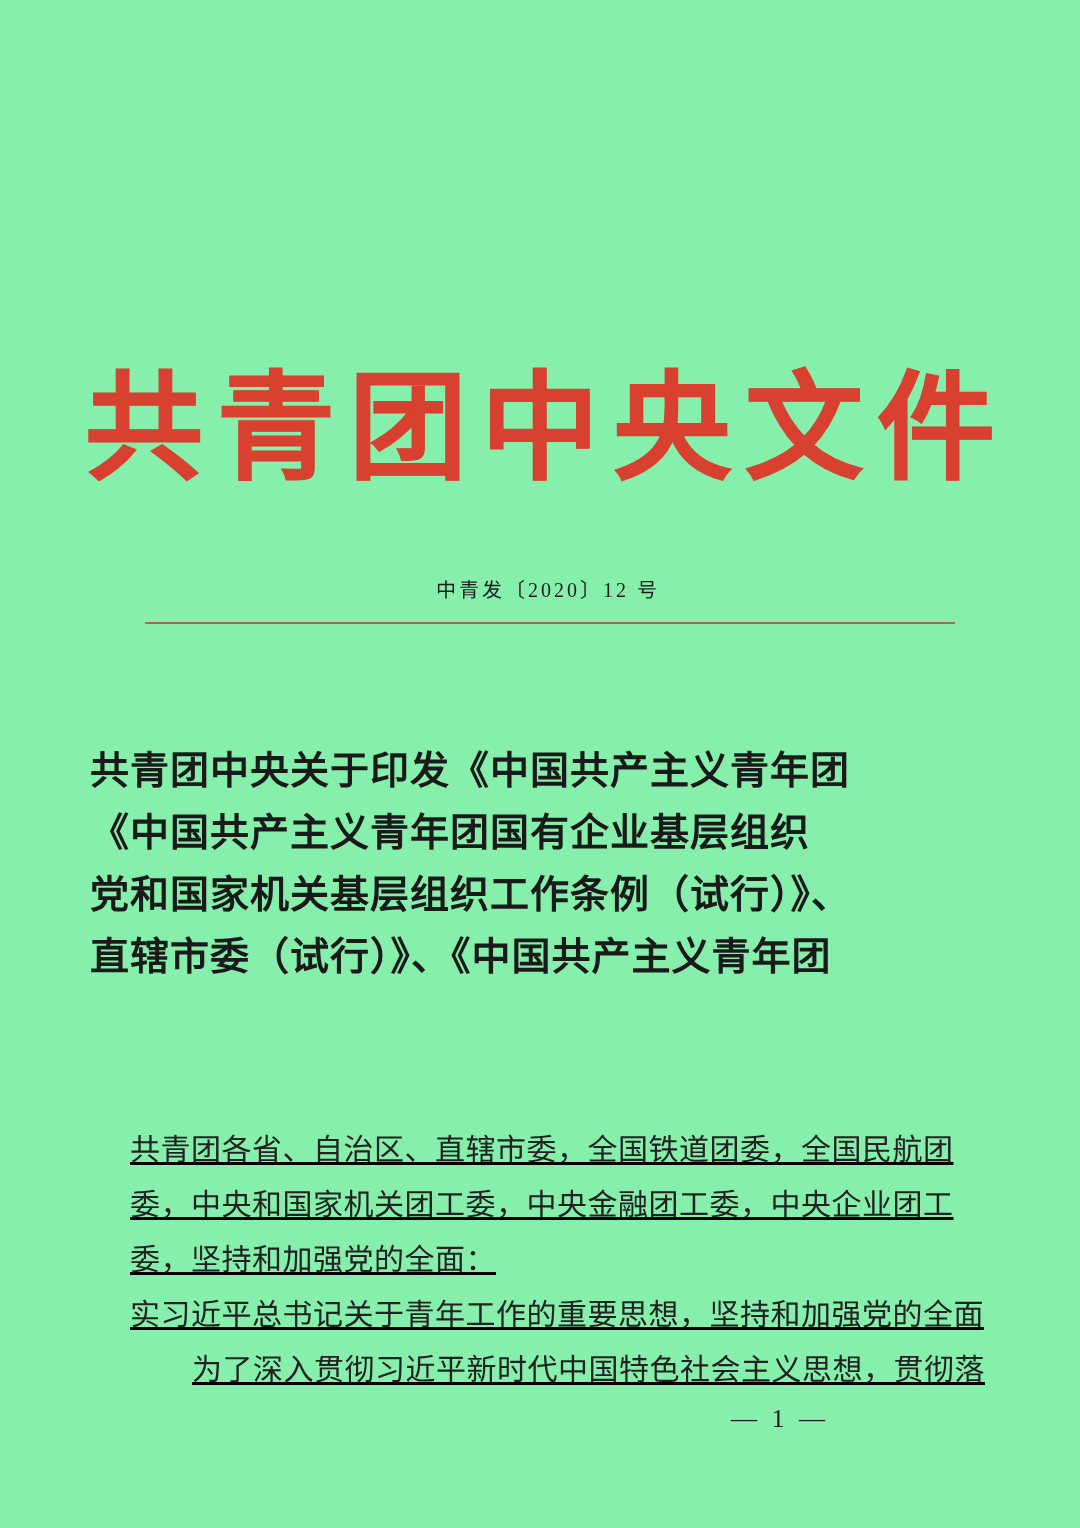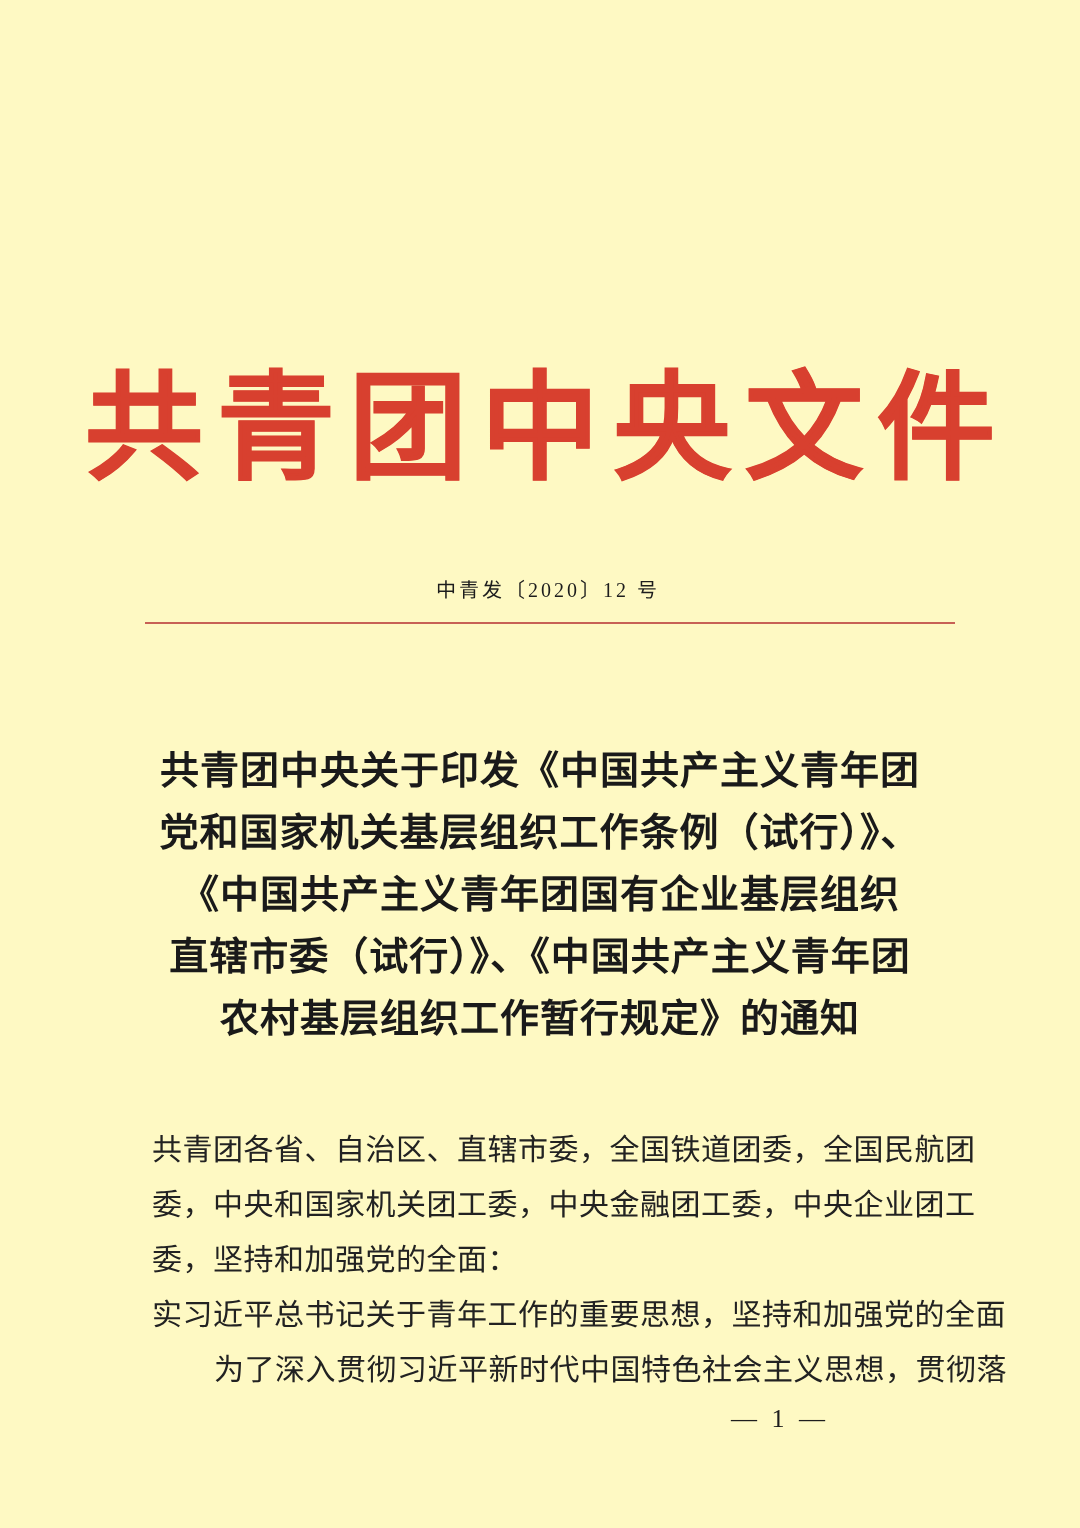--- a/index.html
+++ b/index.html
@@ -9,21 +9,21 @@
     background: #ffffff;
   }
   body {
     font-family: "Liberation Serif", "DejaVu Serif", serif;
   }
   .page {
     position: relative;
     width: 1080px;
     height: 1528px;
     margin: 0 auto;
-    background: #fef9c3;
+    background: #86efac;
     overflow: hidden;
   }
 
   
   .masthead {
     position: absolute;
     top: 368px;
     left: 0;
     width: 1080px;
     text-align: center;
@@ -62,38 +62,39 @@
     background: #c2544c;
     opacity: 0.92;
   }
 
   
   .title-block {
     position: absolute;
     top: 740px;
     left: 90px;
     width: 900px;
-    text-align: center;
+    text-align: left;
   }
   .title-line {
     color: #1a1a1a;
     font-family: "Liberation Serif", "DejaVu Serif", serif;
     font-weight: 700;
     font-size: 39px;
     line-height: 62px;
     letter-spacing: 1px;
     white-space: nowrap;
   }
 
   
   .body-block {
     position: absolute;
     top: 1122px;
-    left: 152px;
+    left: 130px;
     width: 810px;
+    text-decoration: underline;
   }
   .body-line {
     color: #222222;
     font-family: "Liberation Serif", "DejaVu Serif", serif;
     font-size: 30px;
     line-height: 55px;
     letter-spacing: 0.5px;
     white-space: nowrap;
   }
   .body-line.indent {
@@ -124,24 +125,23 @@
 <div class="page">
 
   <div class="masthead">共青团中央文件</div>
 
   <div class="doc-number">中青发〔2020〕12 号</div>
 
   <div class="red-rule"></div>
 
   <div class="title-block">
     <div class="title-line">共青团中央关于印发《中国共产主义青年团</div>
+    <div class="title-line">《中国共产主义青年团国有企业基层组织</div>
     <div class="title-line">党和国家机关基层组织工作条例（试行）》、</div>
-    <div class="title-line">《中国共产主义青年团国有企业基层组织</div>
     <div class="title-line">直辖市委（试行）》、《中国共产主义青年团</div>
-    <div class="title-line">农村基层组织工作暂行规定》的通知</div>
   </div>
 
   <div class="body-block">
     <div class="body-line">共青团各省、自治区、直辖市委，全国铁道团委，全国民航团</div>
     <div class="body-line">委，中央和国家机关团工委，中央金融团工委，中央企业团工</div>
     <div class="body-line">委，坚持和加强党的全面：</div>
     <div class="body-line">实习近平总书记关于青年工作的重要思想，坚持和加强党的全面</div>
     <div class="body-line indent">为了深入贯彻习近平新时代中国特色社会主义思想，贯彻落</div>
   </div>
 

